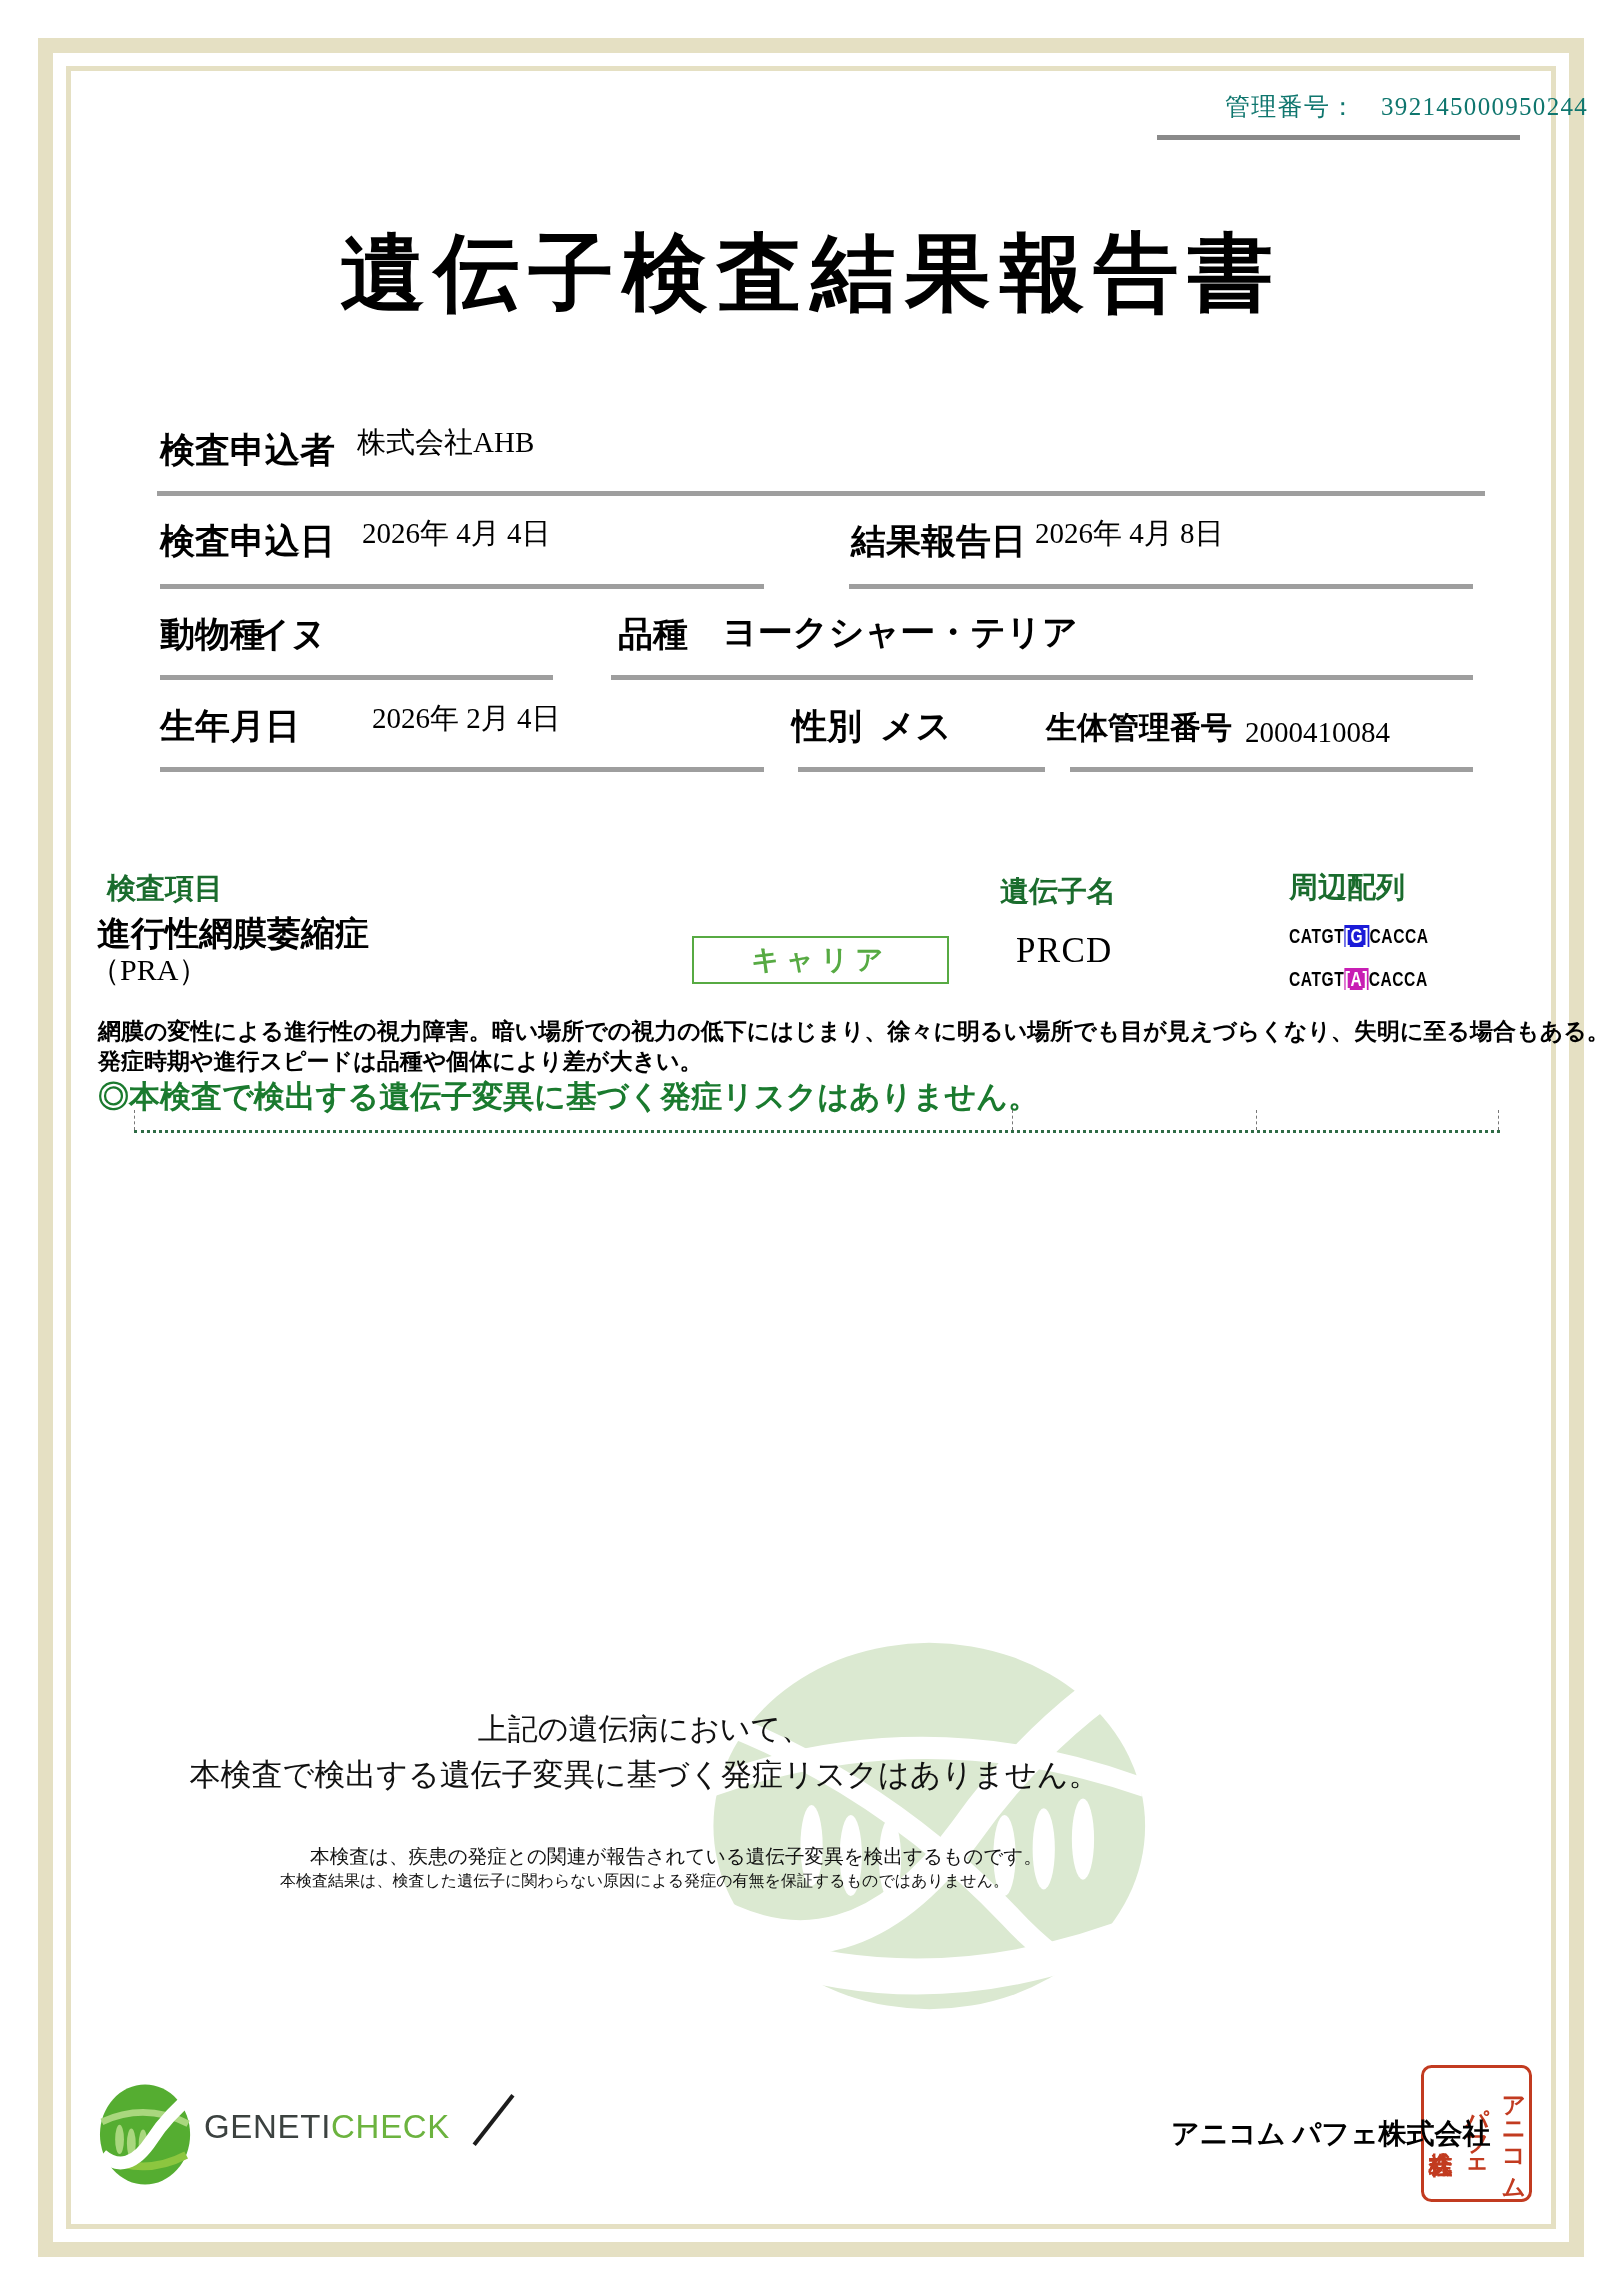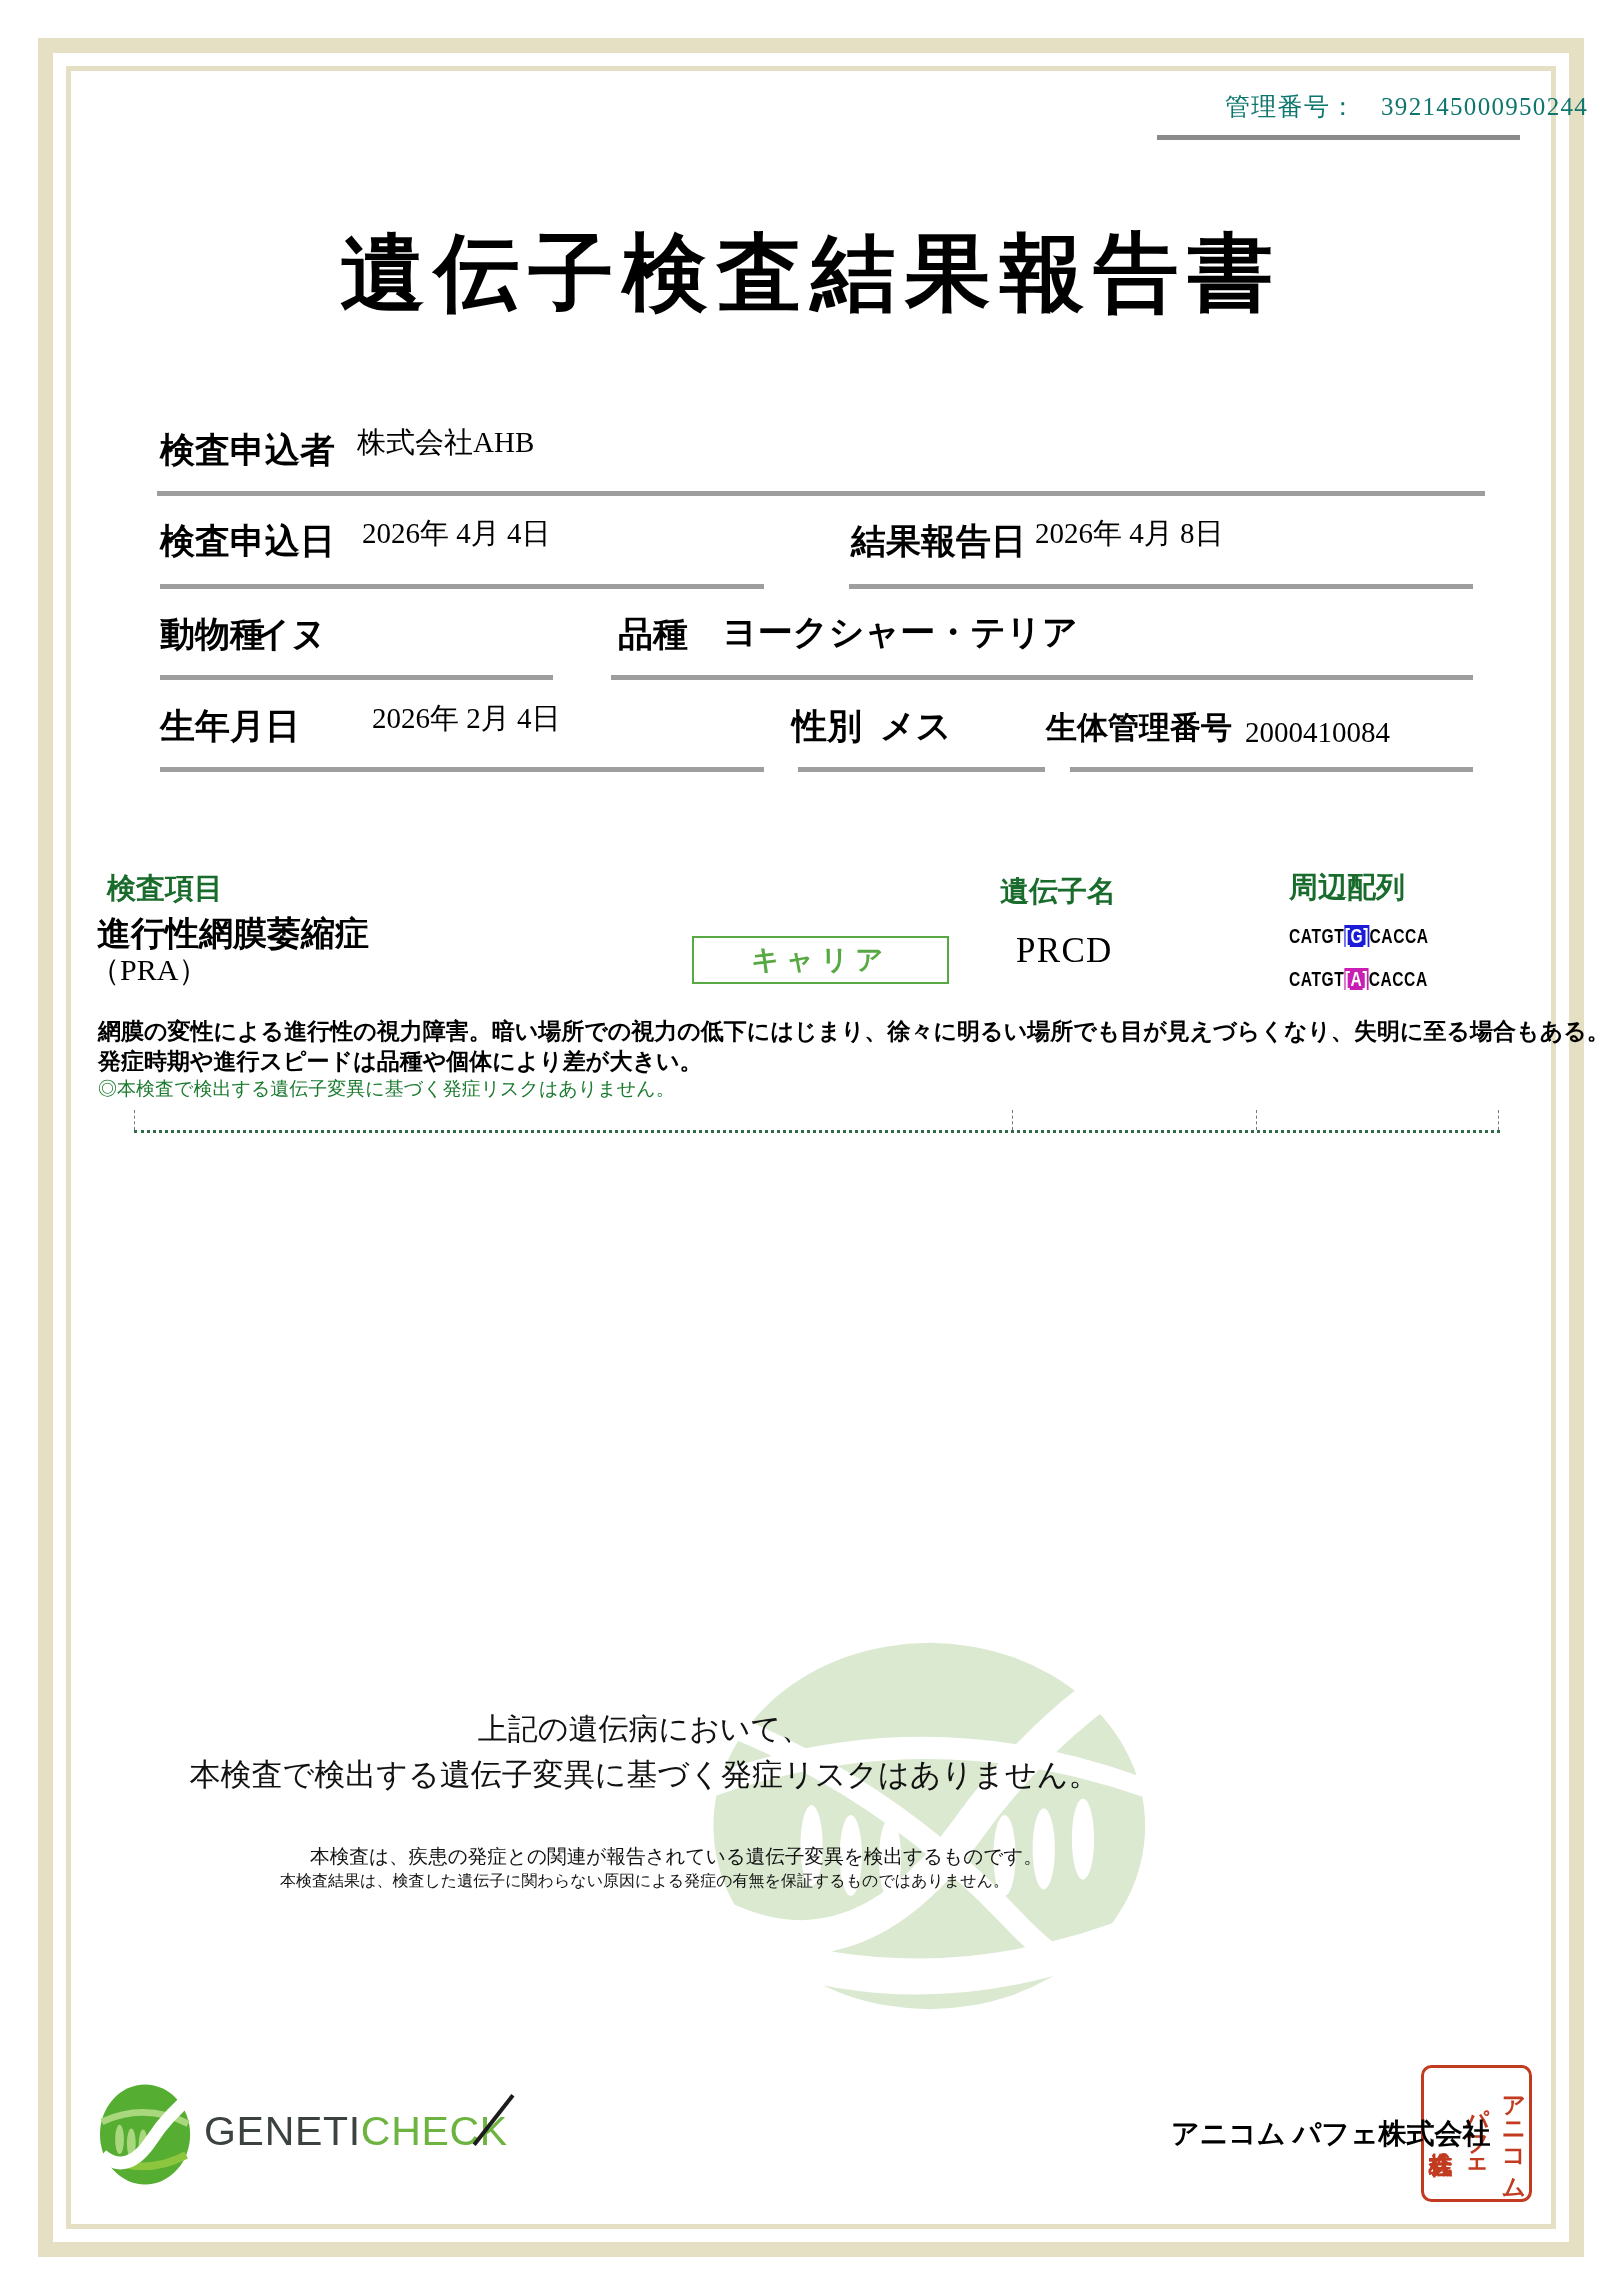--- a/index.html
+++ b/index.html
@@ -24,21 +24,21 @@
   .result-box{position:absolute;left:692px;top:936px;width:253px;height:44px;
       border:2.6px solid #57aa43;display:flex;align-items:center;justify-content:center;}
   .result-box span{color:#57aa43;font-size:27.5px;letter-spacing:6.5px;font-weight:bold;}
   .summary{position:absolute;left:0;width:1289px;text-align:center;z-index:3;color:#111;}
   .watermark{position:absolute;left:684px;top:1636px;z-index:1;}
   .seal{position:absolute;left:1421px;top:2065px;width:97px;height:126px;
         border:3.9px solid #c23b20;border-radius:10.5px;display:flex;flex-direction:row-reverse;
         justify-content:space-between;align-items:center;padding:2.6px 3.9px;background:rgba(255,255,255,0);}
   .seal span{writing-mode:vertical-rl;text-orientation:upright;color:#c23b20;
         font-family:"Liberation Serif",serif;font-weight:bold;font-size:23.6px;line-height:1.0;}
-  .brand{font-family:"Liberation Sans",sans-serif;font-size:41px;letter-spacing:0.7px;text-align:right;}
+  .brand{font-family:"Liberation Sans",sans-serif;font-size:33px;letter-spacing:0.7px;text-align:right;}
   .brand .dark{color:#3c4240;}
   .brand .grn{color:#6cb33f;}
   .k-tick{position:absolute;width:63px;height:3.9px;background:#1c1c1c;transform:rotate(-52deg);}
 </style>
 </head>
 <body>
 
 <div class="page">
 
   <div class="frame-outer"></div>
@@ -94,21 +94,21 @@
   <div class="abs green-h" style="left:1289px;top:868px;">周辺配列</div>
   <div class="abs seq" style="left:1289px;top:925px;">
     <span>CATGT</span><span class="allele-n">[G]</span><span>CACCA</span>
   </div>
   <div class="abs seq" style="left:1289px;top:968px;">
     <span>CATGT</span><span class="allele-v">[A]</span><span>CACCA</span>
   </div>
 
   <div class="abs serif" style="left:98px;top:1016px;font-size:23px;font-weight:bold;">網膜の変性による進行性の視力障害。暗い場所での視力の低下にはじまり、徐々に明るい場所でも目が見えづらくなり、失明に至る場合もある。</div>
   <div class="abs serif" style="left:98px;top:1046px;font-size:23px;font-weight:bold;">発症時期や進行スピードは品種や個体により差が大きい。</div>
-  <div class="abs serif" style="left:98px;top:1076px;font-size:19px;font-weight:normal;color:#1a7a2e;">◎本検査で検出する遺伝子変異に基づく発症リスクはありません。</div>
+  <div class="abs serif" style="left:98px;top:1076px;font-size:31px;font-weight:bold;color:#1a7a2e;">◎本検査で検出する遺伝子変異に基づく発症リスクはありません。</div>
 
   <div class="tick" style="left:134px;top:1110px;"></div>
   <div class="tick" style="left:1012px;top:1110px;"></div>
   <div class="tick" style="left:1256px;top:1110px;"></div>
   <div class="tick" style="left:1498px;top:1110px;"></div>
   <div class="dotline" style="left:134px;top:1130px;width:1366px;"></div>
 
   <svg class="watermark" width="484" height="380" viewBox="0 0 740 580" aria-hidden="true">
     <ellipse cx="375" cy="290" rx="330" ry="280" fill="#dbe9d1"></ellipse>
     <path d="M45,430 Q360,560 705,420 L705,470 Q360,620 45,480 Z" fill="#ffffff"></path>

